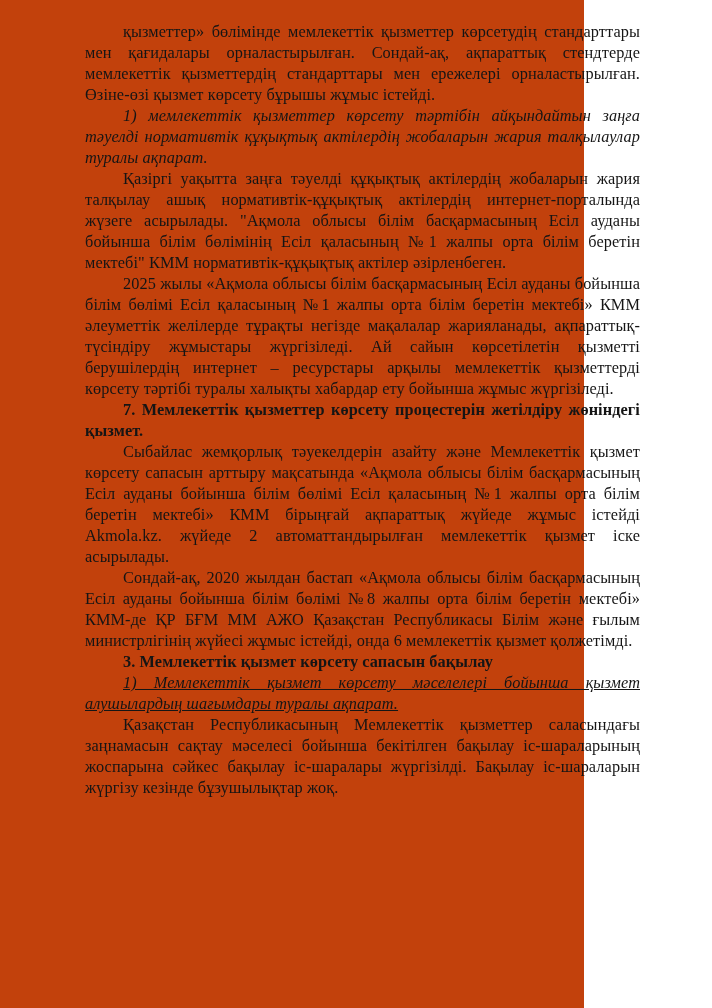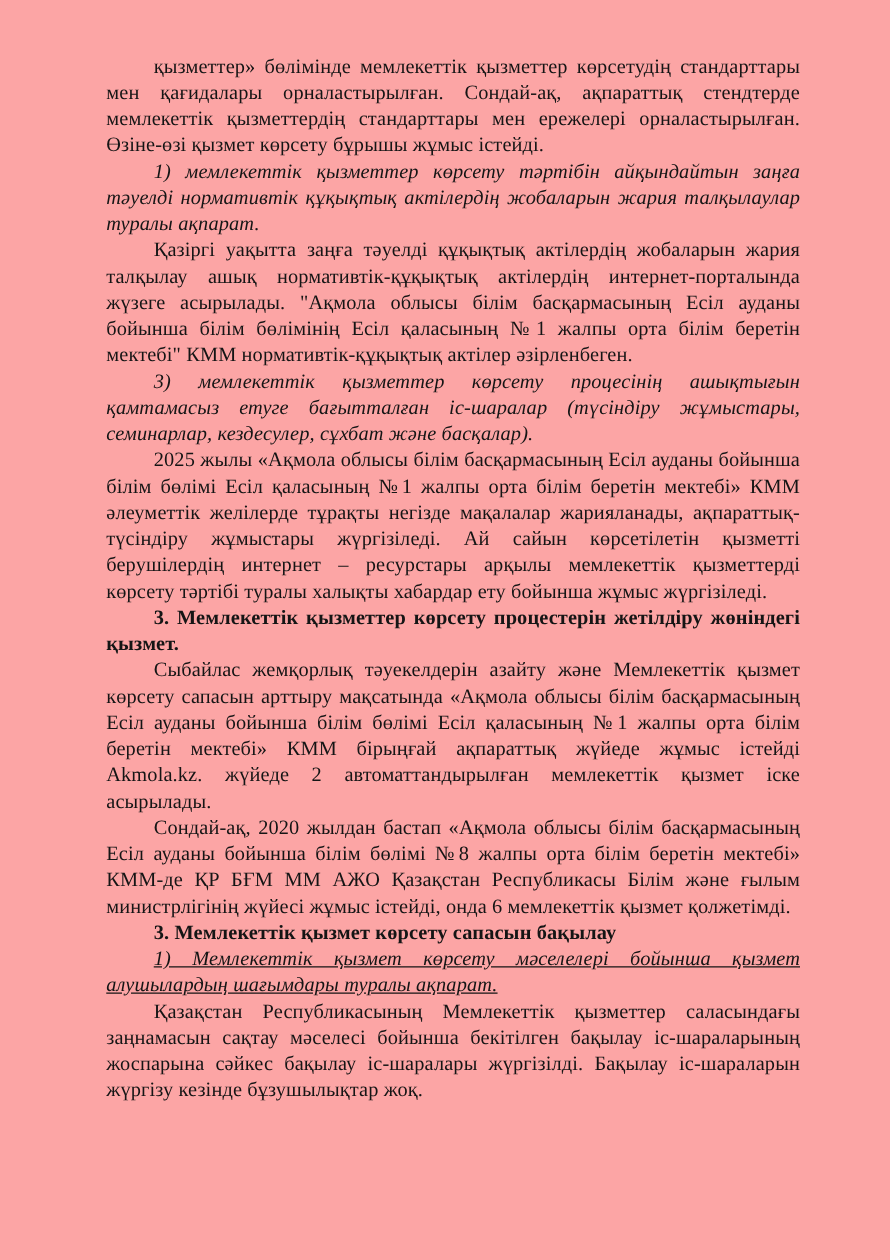--- a/index.html
+++ b/index.html
@@ -7,24 +7,24 @@
     padding: 0;
     background: #ffffff;
   }
   body {
     width: 712px;
     height: 1008px;
     overflow: hidden;
   }
   .page {
     box-sizing: border-box;
-    width: 712px;
+    width: 584px;
     height: 1008px;
-    padding: 42px 72px 20px 85px;
-    background: #fca5a5;
+    padding: 21px 72px 20px 85px;
+    background: #c2410c;
   }
   .doc-body {
     width: 555px;
   }
   .doc-body p {
     margin: 0;
     font-family: "Liberation Serif", "DejaVu Serif", serif;
     font-size: 16.3px;
     line-height: 21px;
     color: #151515;
@@ -39,22 +39,21 @@
   .ind-small { text-indent: 12px; text-decoration: underline; }
 </style>
 </head>
 <body>
 
 <div class="page">
   <div class="doc-body">
     <p class="p-normal ind-none">қызметтер» бөлімінде мемлекеттік қызметтер көрсетудің стандарттары мен қағидалары орналастырылған. Сондай-ақ, ақпараттық стендтерде мемлекеттік қызметтердің стандарттары мен ережелері орналастырылған. Өзіне-өзі қызмет көрсету бұрышы жұмыс істейді.</p>
     <p class="p-italic ind-normal">1) мемлекеттік қызметтер көрсету тәртібін айқындайтын заңға тәуелді нормативтік құқықтық актілердің жобаларын жария талқылаулар туралы ақпарат.</p>
     <p class="p-normal ind-normal">Қазіргі уақытта заңға тәуелді құқықтық актілердің жобаларын жария талқылау ашық нормативтік-құқықтық актілердің интернет-порталында жүзеге асырылады. "Ақмола облысы білім басқармасының Есіл ауданы бойынша білім бөлімінің Есіл қаласының №1 жалпы орта білім беретін мектебі" КММ нормативтік-құқықтық актілер әзірленбеген.</p>
-    <p class="p-italic ind-normal">3) мемлекеттік қызметтер көрсету процесінің ашықтығын қамтамасыз етуге бағытталған іс-шаралар (түсіндіру жұмыстары, семинарлар, кездесулер, сұхбат және басқалар).</p>
     <p class="p-normal ind-normal">2025 жылы «Ақмола облысы білім басқармасының Есіл ауданы бойынша білім бөлімі Есіл қаласының №1 жалпы орта білім беретін мектебі» КММ әлеуметтік желілерде тұрақты негізде мақалалар жарияланады, ақпараттық-түсіндіру жұмыстары жүргізіледі. Ай сайын көрсетілетін қызметті берушілердің интернет – ресурстары арқылы мемлекеттік қызметтерді көрсету тәртібі туралы халықты хабардар ету бойынша жұмыс жүргізіледі.</p>
-    <p class="p-bold  ind-normal">3. Мемлекеттік қызметтер көрсету процестерін жетілдіру жөніндегі қызмет.</p>
+    <p class="p-bold  ind-normal">7. Мемлекеттік қызметтер көрсету процестерін жетілдіру жөніндегі қызмет.</p>
     <p class="p-normal ind-normal">Сыбайлас жемқорлық тәуекелдерін азайту және Мемлекеттік қызмет көрсету сапасын арттыру мақсатында «Ақмола облысы білім басқармасының Есіл ауданы бойынша білім бөлімі Есіл қаласының №1 жалпы орта білім беретін мектебі» КММ бірыңғай ақпараттық жүйеде жұмыс істейді Akmola.kz. жүйеде 2 автоматтандырылған мемлекеттік қызмет іске асырылады.</p>
     <p class="p-normal ind-normal">Сондай-ақ, 2020 жылдан бастап «Ақмола облысы білім басқармасының Есіл ауданы бойынша білім бөлімі №8 жалпы орта білім беретін мектебі» КММ-де ҚР БҒМ ММ АЖО Қазақстан Республикасы Білім және ғылым министрлігінің жүйесі жұмыс істейді, онда 6 мемлекеттік қызмет қолжетімді.</p>
     <p class="p-bold  ind-normal">3. Мемлекеттік қызмет көрсету сапасын бақылау</p>
     <p class="p-italic ind-small">1) Мемлекеттік қызмет көрсету мәселелері бойынша қызмет алушылардың шағымдары туралы ақпарат.</p>
     <p class="p-normal ind-normal">Қазақстан Республикасының Мемлекеттік қызметтер саласындағы заңнамасын сақтау мәселесі бойынша бекітілген бақылау іс-шараларының жоспарына сәйкес бақылау іс-шаралары жүргізілді. Бақылау іс-шараларын жүргізу кезінде бұзушылықтар жоқ.</p>
   </div>
 </div>
 
 </body></html>

